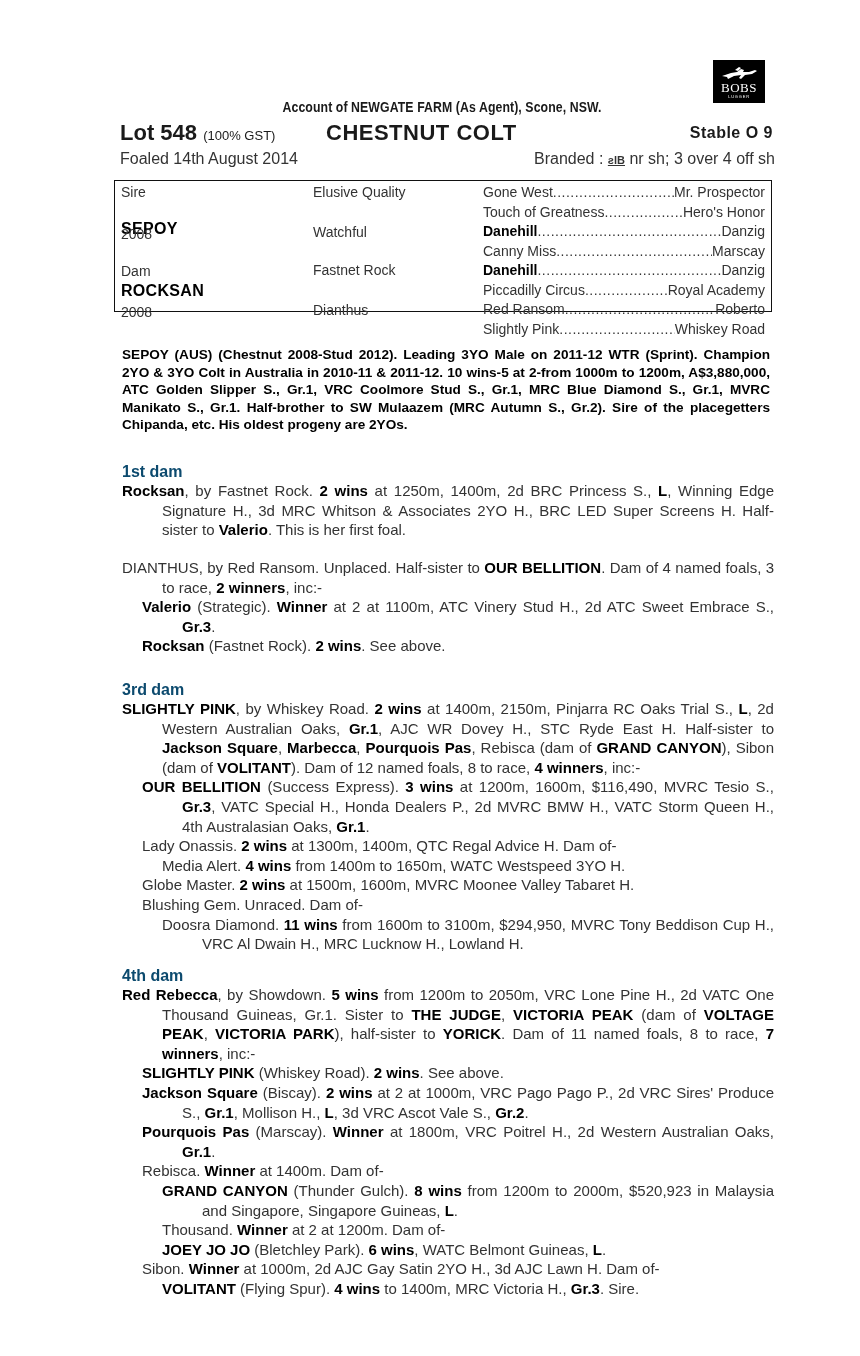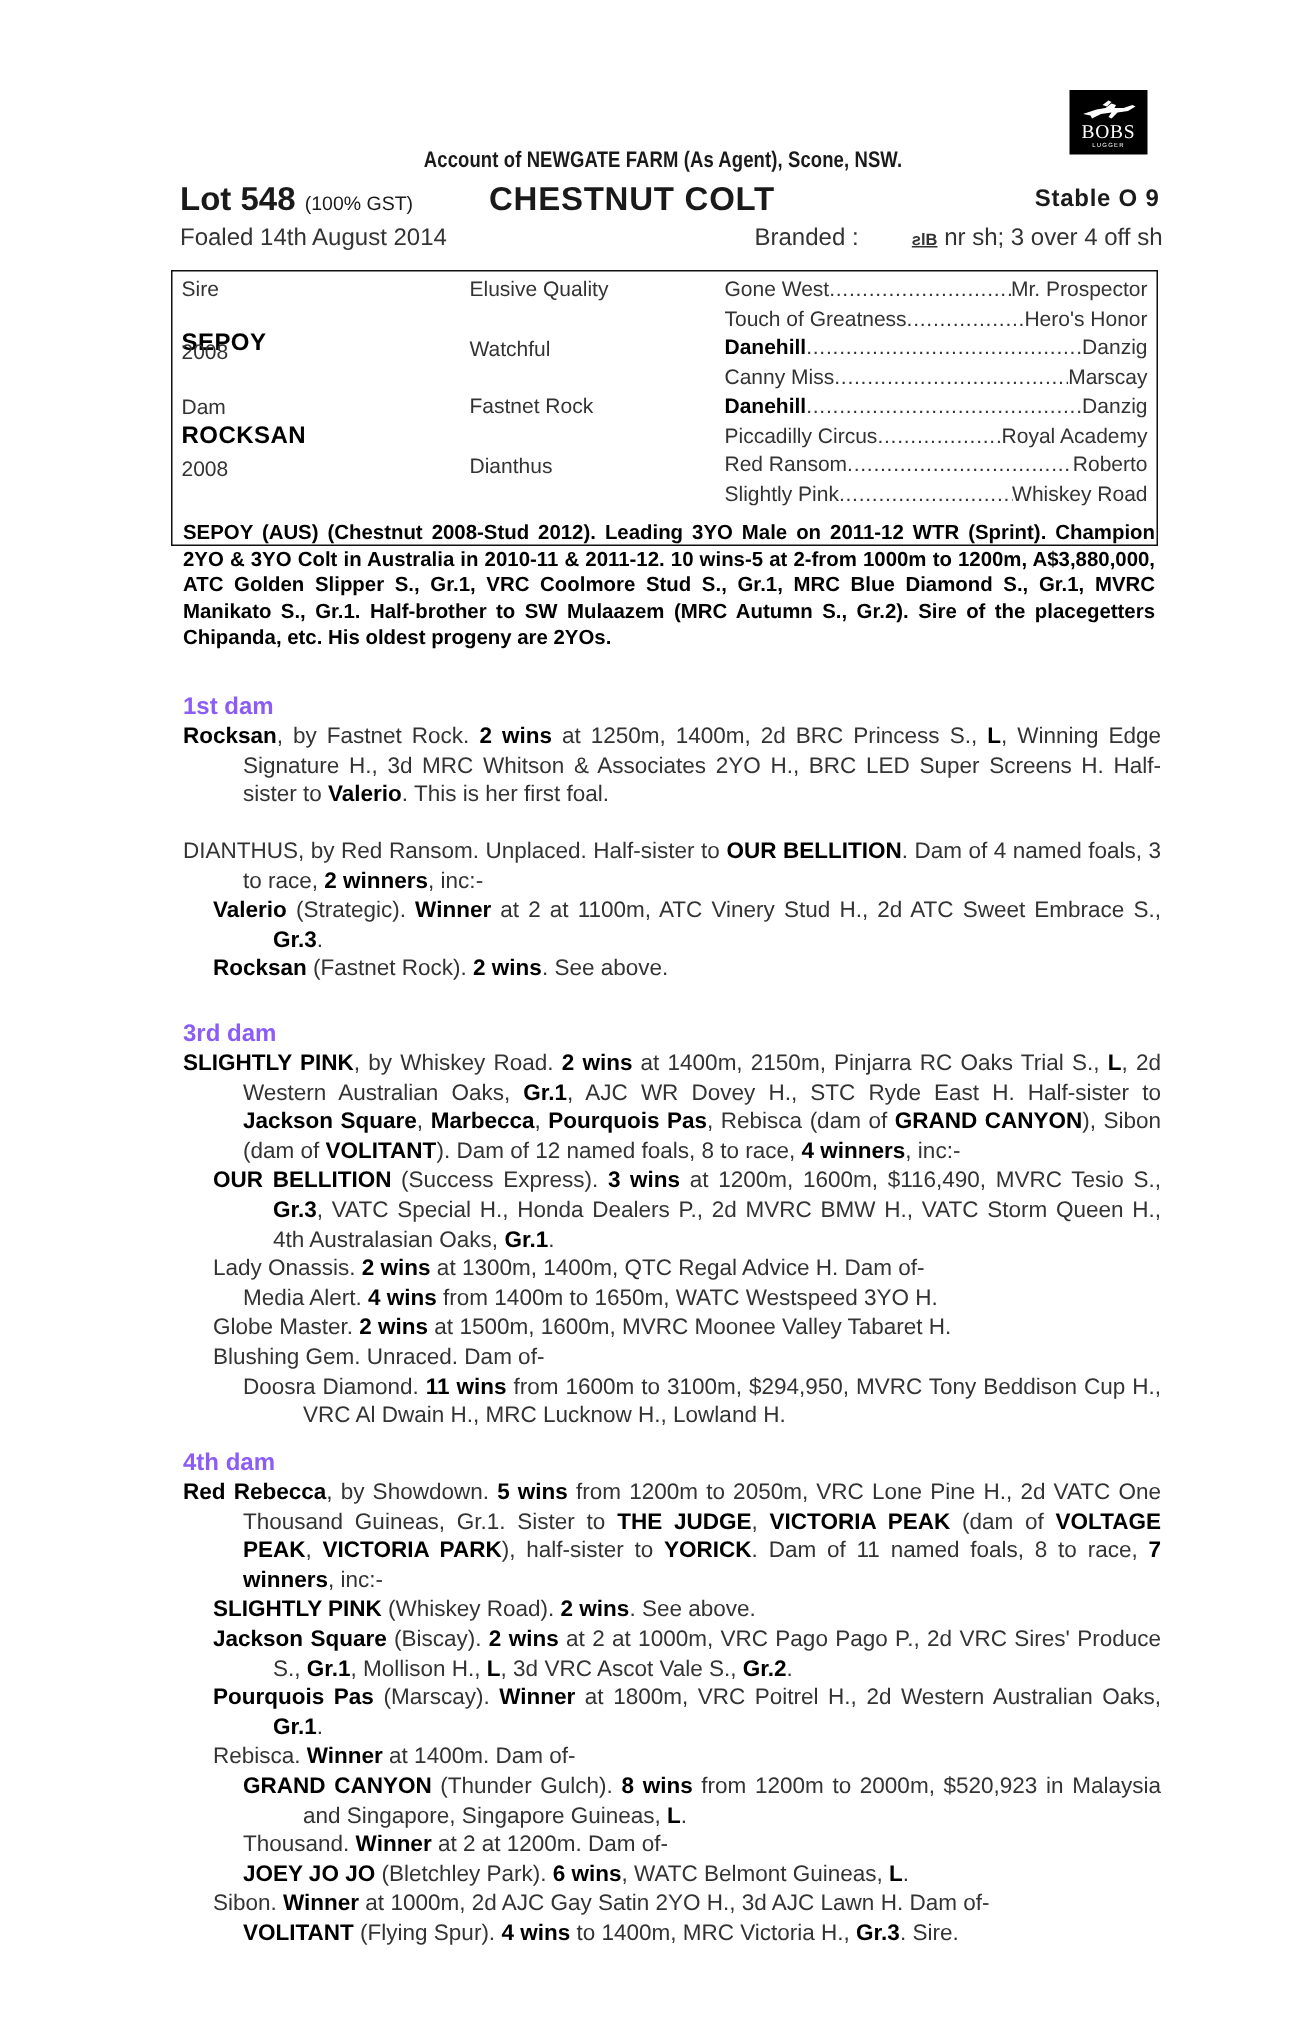--- a/index.html
+++ b/index.html
@@ -16,40 +16,40 @@
 
   .account { position:absolute; top:98px; left:0; width:660px; text-align:center; font-weight:bold;
              font-size:15px; transform:scaleX(0.82); transform-origin:center; letter-spacing:0.1px; }
   .lotline { position:absolute; top:120px; left:8px; width:653px; height:28px; }
   .lot { position:absolute; left:0; top:0; font-size:22px; font-weight:900; }
   .gst { font-size:13px; font-weight:normal; }
   .colour { position:absolute; left:206px; top:0; font-size:22px; font-weight:900; letter-spacing:0.5px; }
   .stable { position:absolute; right:0; top:4px; font-size:16px; font-weight:900; letter-spacing:0.5px; }
   .foaled { position:absolute; top:150px; left:8px; font-size:16px; color:#333; }
   .branded { position:absolute; top:150px; right:-3px; font-size:16px; color:#333; }
-  .brand-mark { font-size:11px; text-decoration:underline; font-weight:bold;margin-left:31px; }
+  .brand-mark { font-size:11px; text-decoration:underline; font-weight:bold; }
 
   
-  .pedigree { position:absolute; top:180px; left:2px; width:658px; height:184px; border:1.5px solid #111;
+  .pedigree { position:absolute; top:180px; left:2px; width:658px; height:132px; border:1.5px solid #111;
               box-sizing:border-box; font-size:14px; color:#333; }
   .pcell { position:absolute; white-space:nowrap; }
   .pcell.big { font-weight:900; font-size:16px; color:#000; letter-spacing:0.3px; }
   .g3 { position:absolute; left:368px; width:282px; display:flex; font-size:14px; line-height:19px; }
   .g3 .n { white-space:nowrap; }
   .g3 .n.b { font-weight:900; color:#000; }
   .g3 .dots { flex:1; overflow:hidden; white-space:nowrap; }
   .g3 .dots::before { content:"................................................................................................................"; letter-spacing:0.5px; }
   .g3 .s { white-space:nowrap; }
 
   
   .blurb { position:absolute; top:346px; left:10px; width:648px; font-size:13.6px; font-weight:900; line-height:17.5px;
            text-align:justify; color:#000; }
 
   .section { position:absolute; left:10px; width:652px; font-size:15px; line-height:19.6px; color:#333; }
-  .section h3 { margin:0; font-size:16px; font-weight:900; color:#8b5cf6; line-height:19px; }
+  .section h3 { margin:0; font-size:16px; font-weight:900; color:#0c4a6e; line-height:19px; }
   .para { text-align:justify; text-align-last:left; }
   .b { font-weight:900; color:#000; }
   .hang0 { padding-left:40px; text-indent:-40px; }
   .hang1 { padding-left:60px; text-indent:-40px; }
   .hang2 { padding-left:80px; text-indent:-40px; }
   .p { margin:0; }
 </style>
 </head>
 <body>
 

